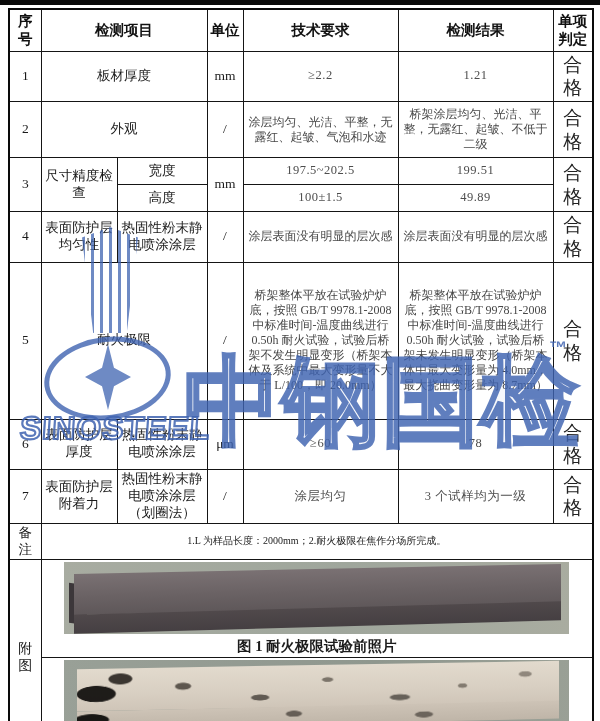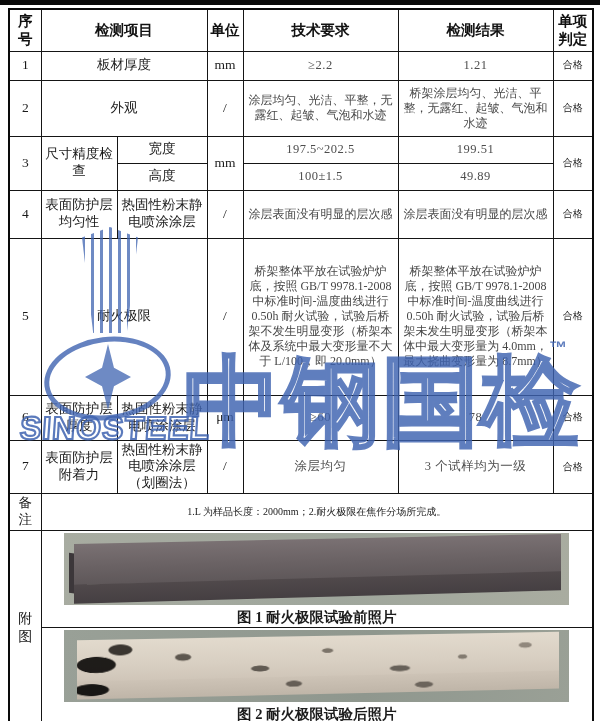--- a/index.html
+++ b/index.html
@@ -13,21 +13,21 @@
   .report { position:absolute; left:8px; top:8px; width:584px; border-collapse:collapse; table-layout:fixed; }
   .report td, .report th {
     border:1.5px solid #151515; text-align:center; vertical-align:middle;
     padding:1px 3px; line-height:1.25;
   }
   .report { border:2.5px solid #0a0a0a; }
   th { font-size:14.5px; font-weight:bold; color:#111; }
   td { font-size:13.5px; }
   .val { color:#4d4d4d; font-size:12.5px; letter-spacing:.5px; }
   .small { font-size:12px; color:#474747; line-height:1.35; }
-  .judge { font-size:10px; color:#222; }
+  .judge { font-size:19px; color:#222; }
   .itemcell { font-size:13.5px; }
   .remark-text { font-size:10px; text-align:center; }
   .figlabel { font-size:14px; }
 
   
   .figcell { padding:3px 4px;margin-top:10px; }
   .photo { position:relative; width:505px; height:72px; margin:1px auto 0 auto; overflow:hidden; }
   .photo1 { background:linear-gradient(100deg,#a8aca1,#9fa69c 55%,#a9aca0); }
   .photo2 { background:linear-gradient(100deg,#99a097,#8f978e 60%,#9aa096); }
   .spec { position:absolute; }
@@ -114,21 +114,21 @@
     <td class="val">≥2.2</td>
     <td class="val">1.21</td>
     <td class="judge">合格</td>
   </tr>
 
   <tr style="height:56px">
     <td>2</td>
     <td colspan="2" class="itemcell">外观</td>
     <td>/</td>
     <td class="small">涂层均匀、光洁、平整，无露红、起皱、气泡和水迹</td>
-    <td class="small">桥架涂层均匀、光洁、平整，无露红、起皱、气泡和水迹</td>
+    <td class="small">桥架涂层均匀、光洁、平整，无露红、起皱、不低于二级</td>
     <td class="judge">合格</td>
   </tr>
 
   <tr style="height:27px">
     <td rowspan="2">3</td>
     <td rowspan="2" class="itemcell">尺寸精度检查</td>
     <td>宽度</td>
     <td rowspan="2">mm</td>
     <td class="val">197.5~202.5</td>
     <td class="val">199.51</td>

